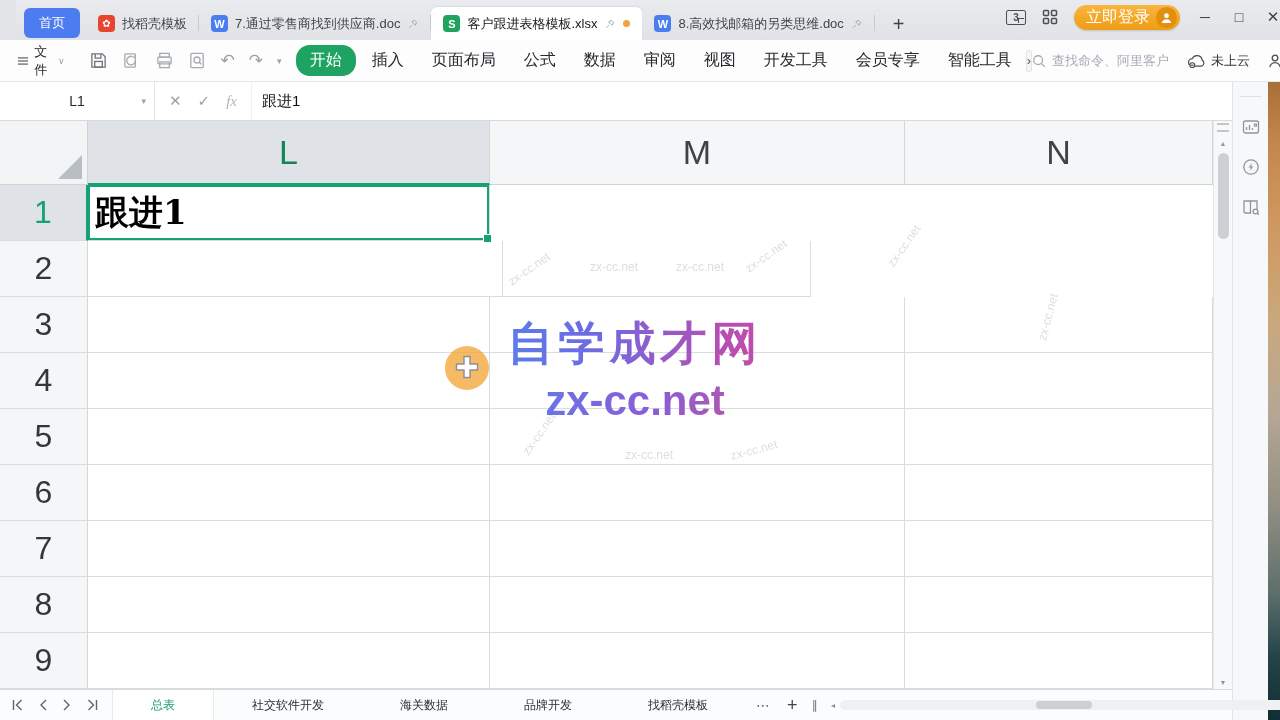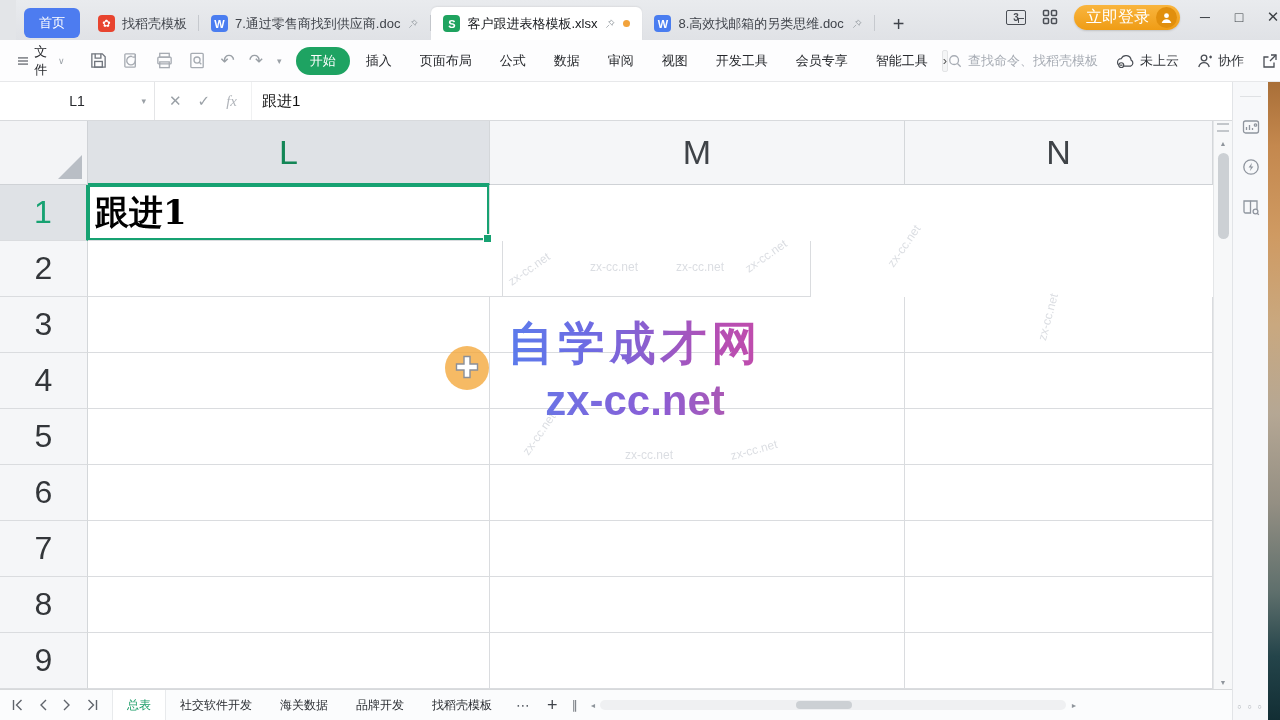--- a/index.html
+++ b/index.html
@@ -39,21 +39,21 @@
   
   #ribbon { position:absolute; left:0; top:40px; width:1280px; height:42px; background:#fdfdfe;
     border-bottom:1px solid #e7e8ea; display:flex; align-items:center; padding:0 10px; }
   #file-menu { display:flex; align-items:center; gap:6px; font-size:13px; color:#26282c; padding:0 8px; }
   .vdiv { width:1px; height:20px; background:#e2e3e6; margin:0 8px; }
   #quick-icons { display:flex; align-items:center; gap:14px; color:#868b93; }
   #quick-icons svg { display:block; }
   .uglyph { font-size:17px; color:#9aa0a6; line-height:17px; }
   .small-caret { font-size:9px; color:#9aa0a6; }
   #ribbon-tabs { display:flex; align-items:center; gap:4px; margin-left:14px; }
-  .rtab { font-size:13px; color:#26282c; padding:5px 12px; white-space:nowrap; }
+  .rtab { font-size:16px; color:#26282c; padding:5px 12px; white-space:nowrap; }
   .rtab.active { background:#1ea362; color:#fff; border-radius:14px; padding:5px 14px; }
   #overflow-btn { font-size:13px; color:#555; border:1px solid #e3e4e6; background:#f4f5f6; width:14px; height:22px;
     display:flex; align-items:center; justify-content:center; border-radius:2px; margin-left:2px; }
   #ribbon-right { margin-left:auto; display:flex; align-items:center; gap:18px; padding-right:6px; }
   #ribbon-search { display:flex; align-items:center; gap:6px; color:#a7acb4; font-size:13px; white-space:nowrap; }
   .rib-act { display:flex; align-items:center; gap:5px; font-size:13px; color:#33363b; white-space:nowrap; }
 
   
   #formulabar { position:absolute; left:0; top:82px; width:1232px; height:39px; background:#fff;
     border-bottom:1px solid #d8dadd; display:flex; align-items:stretch; }
@@ -119,21 +119,21 @@
 
   
   #edge-strip { position:absolute; left:1268px; top:82px; width:12px; height:638px;
     background:linear-gradient(180deg,#a96f38 0%,#c4884e 10%,#cf9a62 24%,#c9a87f 38%,#b5a794 52%,#948f83 66%,#5e6f6c 80%,#24444a 90%,#122e34 100%); }
 
   
   #sheetbar { position:absolute; left:0; top:689px; width:1232px; height:31px; background:#fbfcfd;
     border-top:1px solid #d7d9db; display:flex; align-items:center; font-size:12px; }
   #sheet-nav { display:flex; align-items:center; gap:14px; padding:0 14px 0 12px; color:#5f646b; }
   #sheet-tabs { display:flex; align-items:stretch; height:100%; }
-  .stab { display:flex; align-items:center; padding:0 14px; color:#2b2e33; white-space:nowrap; }
+  .stab { display:flex; align-items:center; padding:0 38px; color:#2b2e33; white-space:nowrap; }
   .stab.active { color:#1e9e6a; background:#fff; border-right:1px solid #e8eaec; border-left:1px solid #e8eaec; }
   #sheet-more { color:#5f646b; font-size:14px; margin-left:10px; letter-spacing:1px; }
   #sheet-add { color:#3f434a; font-size:18px; margin-left:16px; }
   .hsplit { color:#6a6f76; font-size:12px; margin-left:14px; }
   #hscroll { display:flex; align-items:center; margin-left:8px; }
   #hleft,#hright { font-size:7px; color:#8f959c; padding:0 4px; }
   #htrack { width:466px; height:10px; background:#eff0f2; border-radius:5px; position:relative; }
   #hthumb { position:absolute; left:196px; top:1px; width:56px; height:8px; background:#ccd0d4; border-radius:4px; }
 
   svg { display:block; }
@@ -264,21 +264,21 @@
       <div class="rtab">会员专享</div>
       <div class="rtab">智能工具</div>
     </div>
   <div id="overflow-btn">›</div>
   <div id="ribbon-right">
     <div id="ribbon-search">
       <svg width="14" height="14" viewBox="0 0 16 16" fill="none" stroke="#a7acb4" stroke-width="1.5">
         <circle cx="7" cy="7" r="5"></circle>
           <line x1="10.8" y1="10.8" x2="14.5" y2="14.5"></line>
       </svg>
-      <span>查找命令、找稻壳模板</span>
+      <span>查找命令、阿里客户</span>
     </div>
     <div class="rib-act">
       <svg width="19" height="15" viewBox="0 0 20 16" fill="none" stroke="#4a4e55" stroke-width="1.3">
         <path d="M5.5 14A4 4 0 0 1 5.5 6 5.5 5.5 0 0 1 16 7.6 3.5 3.5 0 0 1 15.5 14z"></path>
         <circle cx="5.5" cy="13" r="2.6" fill="#fff"></circle>
           <line x1="4.2" y1="13" x2="6.8" y2="13"></line>
       </svg>
       <span>未上云</span>
     </div>
     <div class="rib-act">

